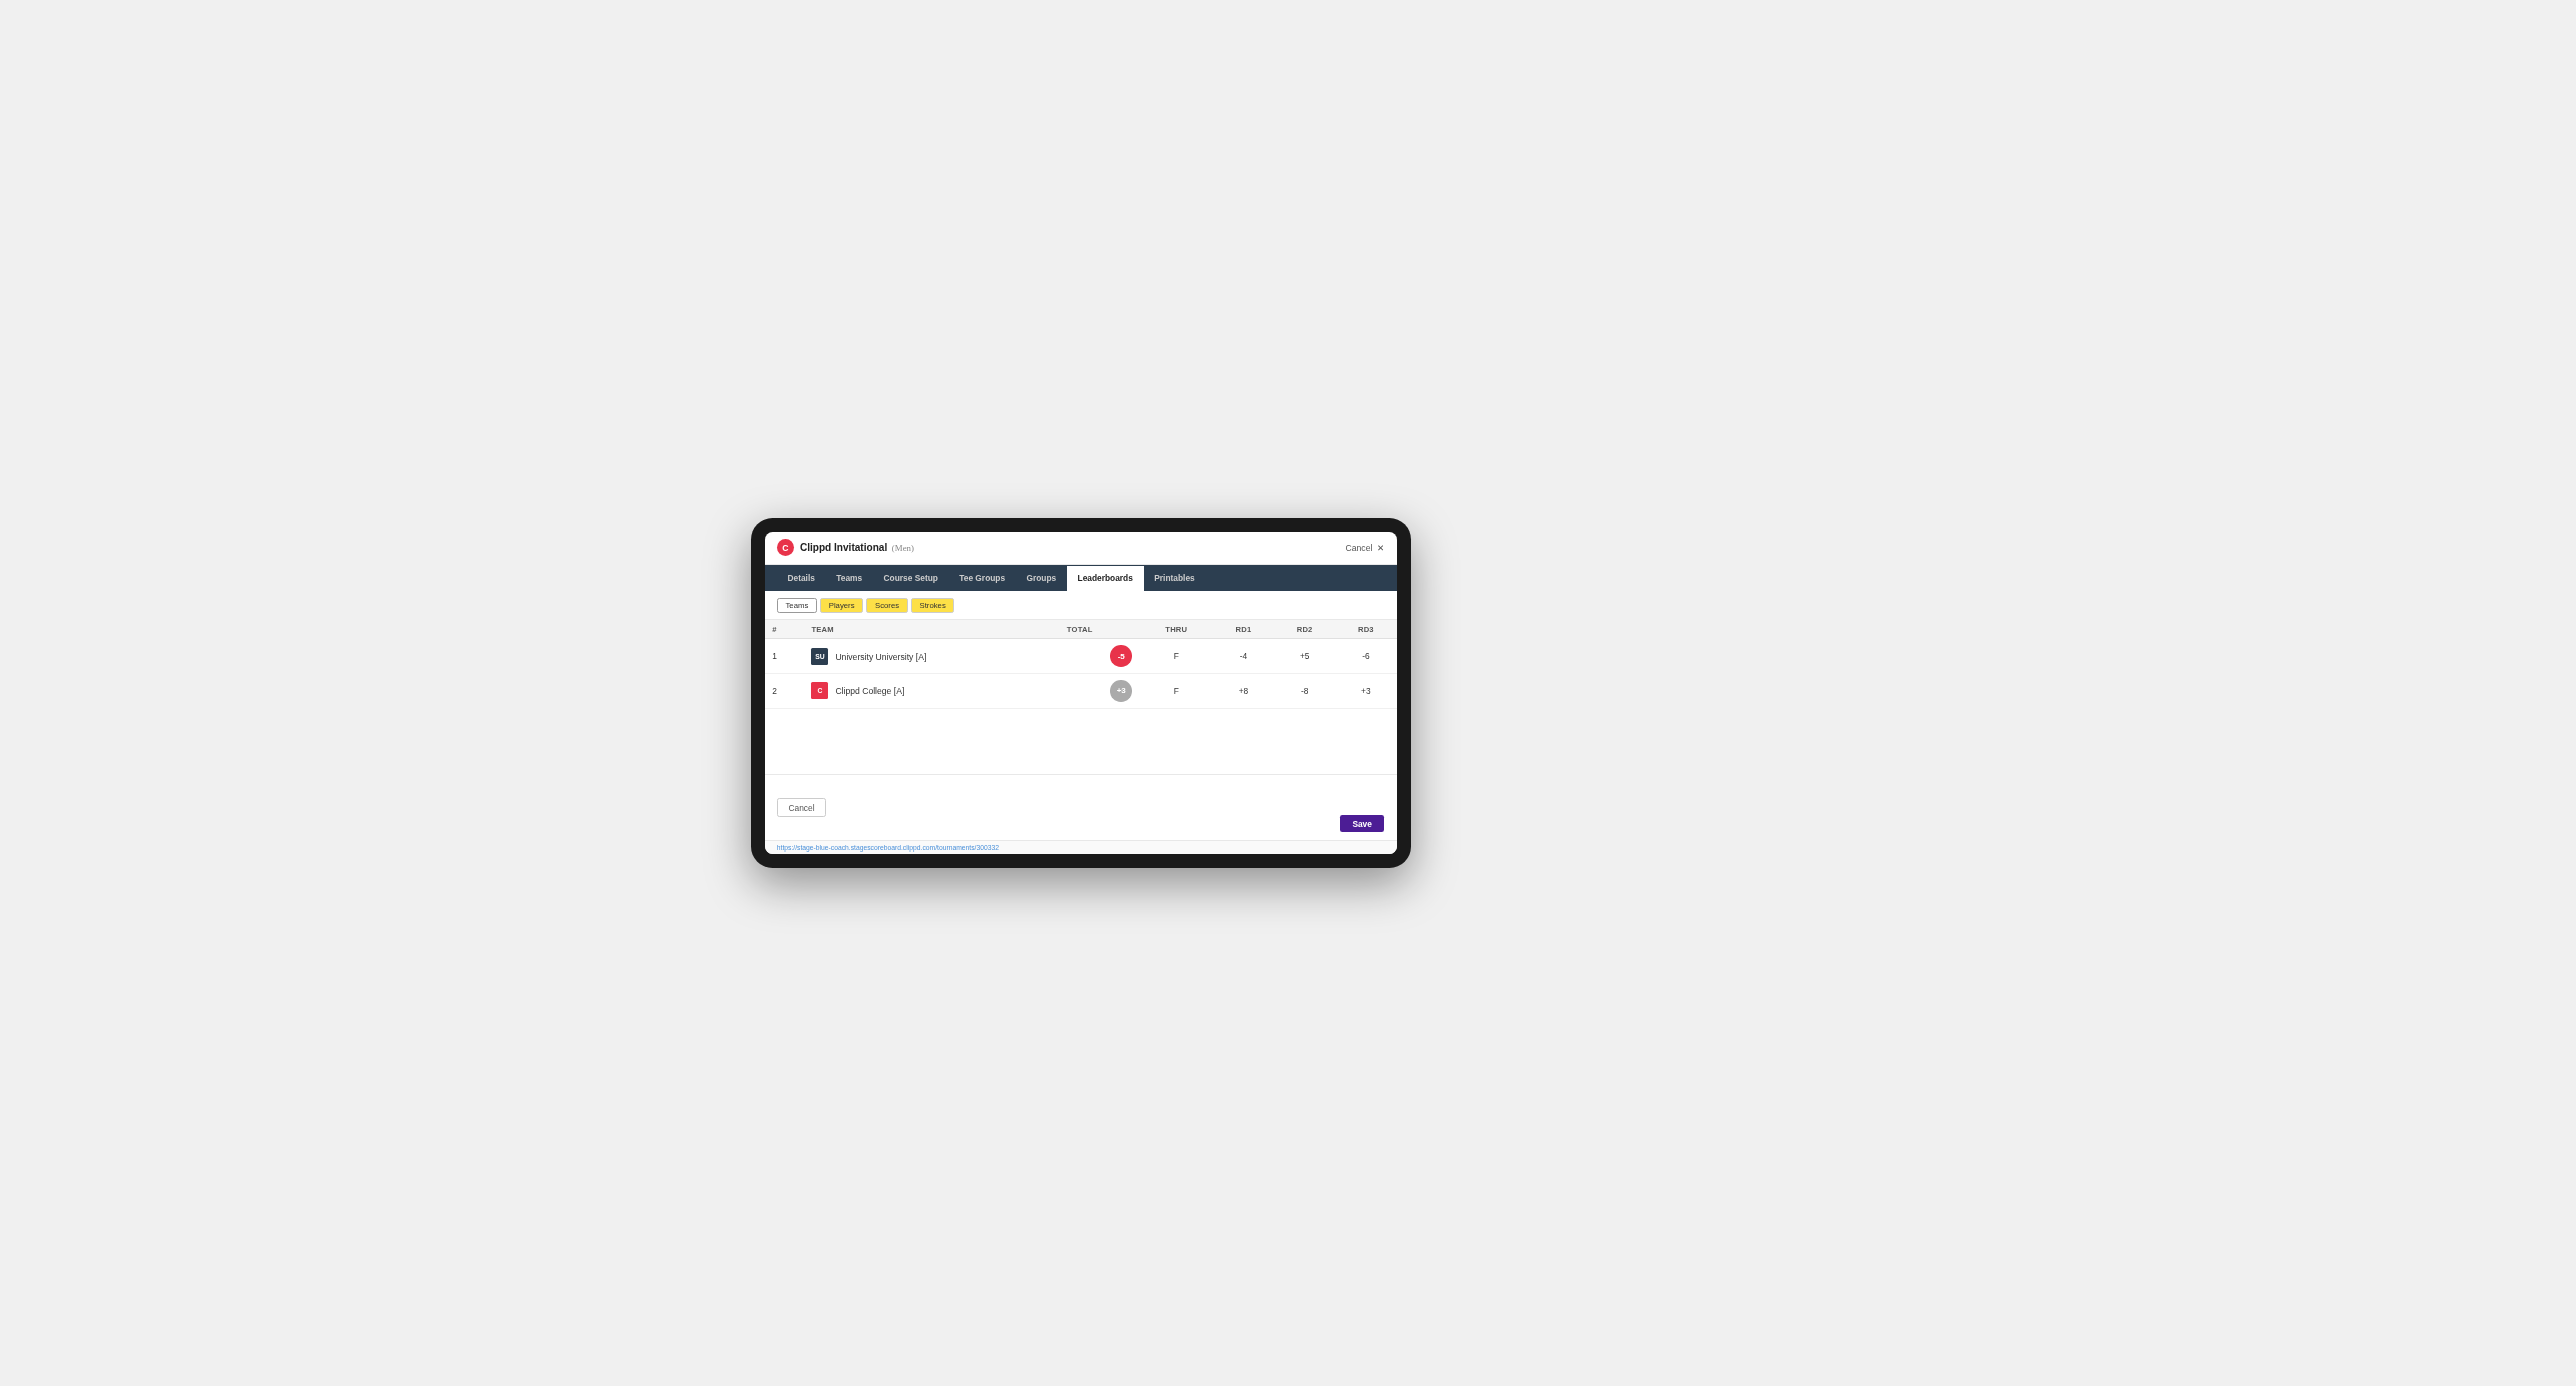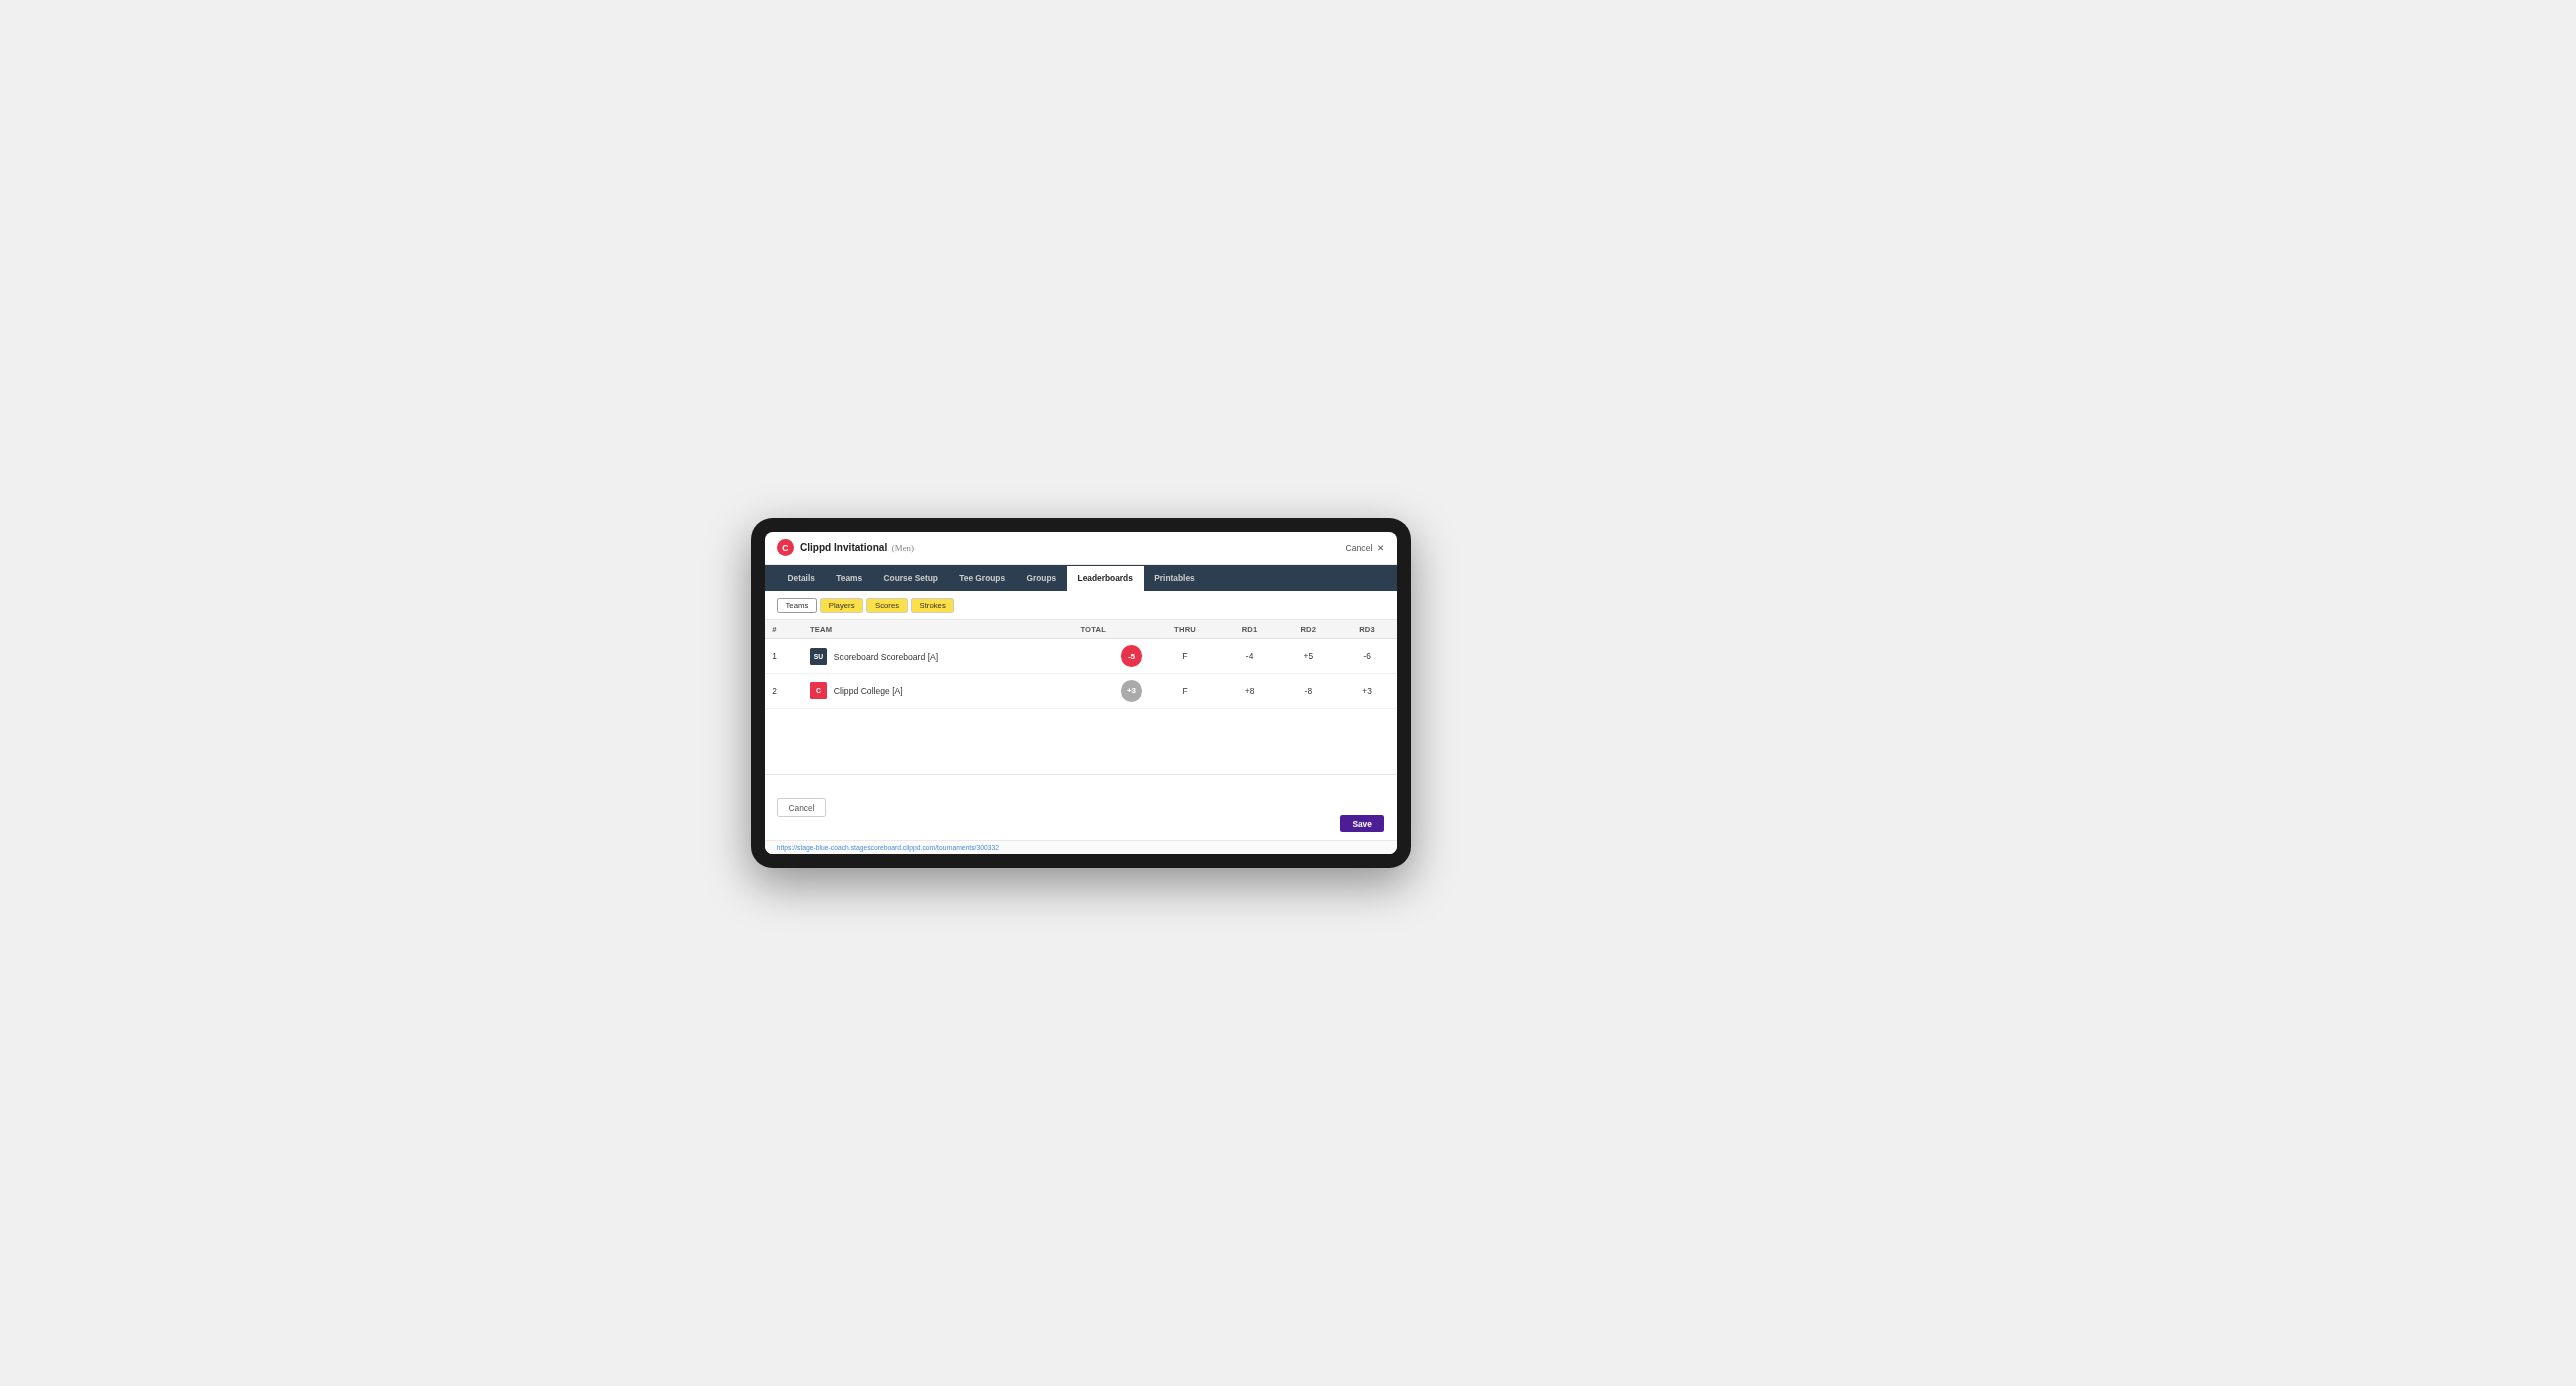--- a/index.html
+++ b/index.html
@@ -368,21 +368,21 @@
               <th class="center">RD2</th>
               <th class="center">RD3</th>
             </tr>
           </thead>
           <tbody>
 
             <tr>
               <td><span class="rank-num">1</span></td>
               <td>
                 <span class="team-logo dark">SU</span>
-                <span class="team-name">Scoreboard Scoreboard [A]</span>
+                <span class="team-name">University University [A]</span>
               </td>
               <td class="right">
                 <span class="score-badge red">-5</span>
               </td>
               <td class="center"><span class="thru-val">F</span></td>
               <td class="center"><span class="rd-val">-4</span></td>
               <td class="center"><span class="rd-val">+5</span></td>
               <td class="center"><span class="rd-val">-6</span></td>
             </tr>
 

